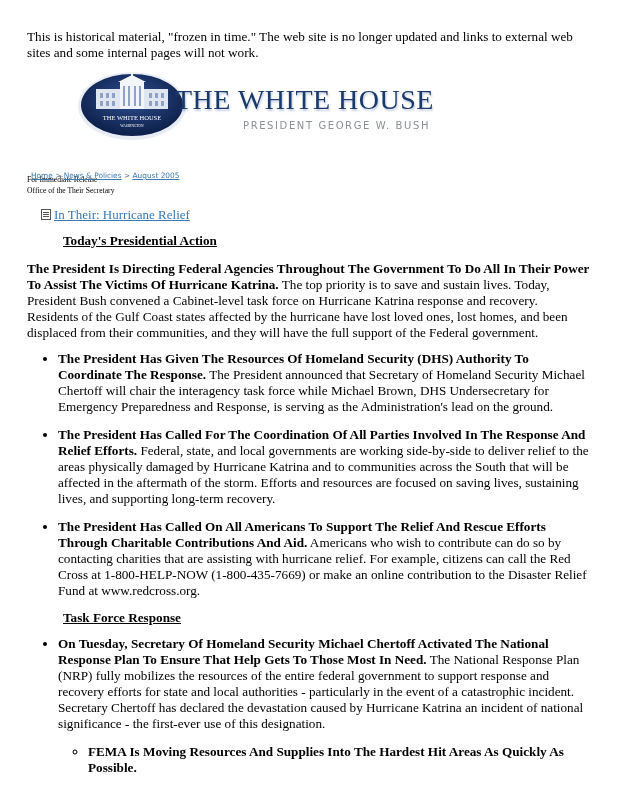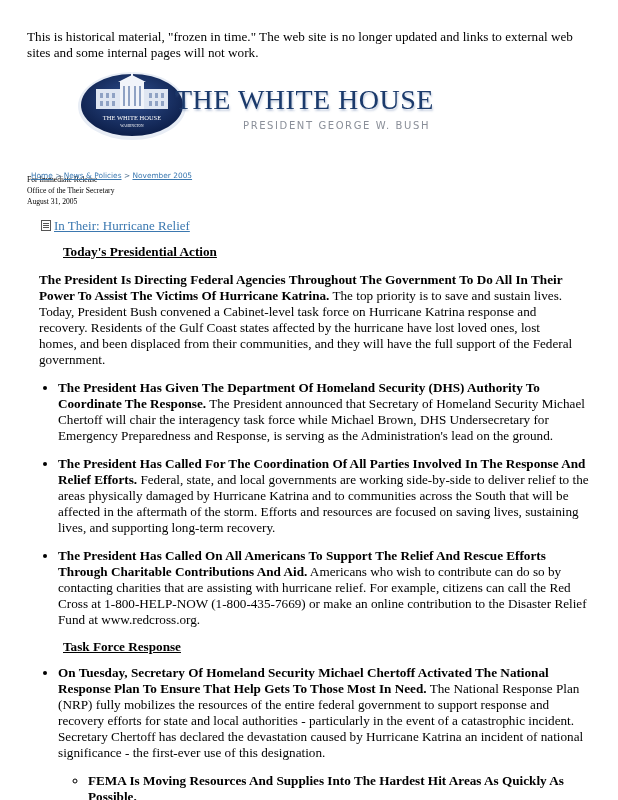--- a/index.html
+++ b/index.html
@@ -12,21 +12,21 @@
   .wh-sub { position:absolute; left:216px; top:49px; font-family:"DejaVu Sans", sans-serif; font-size:10px; letter-spacing:1.6px; color:#8a8f99; }
   .breadcrumb { position:absolute; left:4px; top:99px; font-family:"DejaVu Sans", sans-serif; font-size:7.4px; color:#4a6a8a; }
   .breadcrumb a { color:#3b78b0; text-decoration:underline;text-align:center; }
   .release { text-align:left; font-size:7.6px; line-height:11px; margin-top:25px; padding-right:0; }
   .title { font-family:"Liberation Sans", sans-serif; font-weight:bold; color:#16367a; font-size:12.5px; margin-top:18px; }
   .focus { margin-top:11px; margin-left:14px; font-size:13px; }
   .focus a { color:#3b78b0; text-decoration:underline; }
   .doc-icon { display:inline-block; width:8px; height:9px; border:1px solid #555; margin-right:3px; vertical-align:-1px; position:relative; }
   .doc-icon::before { content:""; position:absolute; left:1px; right:1px; top:2px; height:1px; background:#555; box-shadow:0 2px 0 #555, 0 4px 0 #555; }
   .section-head { font-weight:bold; text-decoration:underline; margin-top:10px;margin-left:36px; }
-  p { margin:12px; }
+  p { margin:0; }
   .para { margin-top:12px; }
   ul { margin:10px 0 0 0; padding-left:31px; list-style:disc; }
   ul li { margin-bottom:12px; }
   ul.sub { list-style:circle; margin-top:12px; padding-left:30px; }
   b { font-weight:bold; }
 </style>
 </head>
 <body>
 
 <div class="page">
@@ -67,40 +67,39 @@
       <text x="56" y="51" text-anchor="middle" font-family="Liberation Serif, serif" font-size="6.5" fill="#ffffff">THE WHITE HOUSE</text>
       <text x="56" y="58" text-anchor="middle" font-family="Liberation Serif, serif" font-size="3.5" fill="#ffffff">WASHINGTON</text>
     </svg>
     <div class="wh-title">THE WHITE HOUSE</div>
     <div class="wh-sub">PRESIDENT GEORGE W. BUSH</div>
     <div class="breadcrumb">
       <a>Home</a>
       <span>&gt;</span>
       <a>News &amp; Policies</a>
       <span>&gt;</span>
-      <a>November 2005</a>
+      <a>August 2005</a>
     </div>
   </div>
 
   <div class="release">
     <div>For Immediate Release</div>
     <div>Office of the Their Secretary</div>
-    <div>August 31, 2005</div>
   </div>
 
 
   <div class="focus">
     <span class="doc-icon"></span><a>In Their: Hurricane Relief</a>
   </div>
 
   <div class="section-head">Today's Presidential Action</div>
   <p class="para"><b>The President Is Directing Federal Agencies Throughout The Government To Do All In Their Power To Assist The Victims Of Hurricane Katrina.</b><span> The top priority is to save and sustain lives. Today, President Bush convened a Cabinet-level task force on Hurricane Katrina response and recovery. Residents of the Gulf Coast states affected by the hurricane have lost loved ones, lost homes, and been displaced from their communities, and they will have the full support of the Federal government.</span></p>
 
   <ul>
-    <li><b>The President Has Given The Department Of Homeland Security (DHS) Authority To Coordinate The Response.</b><span> The President announced that Secretary of Homeland Security Michael Chertoff will chair the interagency task force while Michael Brown, DHS Undersecretary for Emergency Preparedness and Response, is serving as the Administration's lead on the ground.</span></li>
+    <li><b>The President Has Given The Resources Of Homeland Security (DHS) Authority To Coordinate The Response.</b><span> The President announced that Secretary of Homeland Security Michael Chertoff will chair the interagency task force while Michael Brown, DHS Undersecretary for Emergency Preparedness and Response, is serving as the Administration's lead on the ground.</span></li>
     <li><b>The President Has Called For The Coordination Of All Parties Involved In The Response And Relief Efforts.</b><span> Federal, state, and local governments are working side-by-side to deliver relief to the areas physically damaged by Hurricane Katrina and to communities across the South that will be affected in the aftermath of the storm. Efforts and resources are focused on saving lives, sustaining lives, and supporting long-term recovery.</span></li>
     <li><b>The President Has Called On All Americans To Support The Relief And Rescue Efforts Through Charitable Contributions And Aid.</b><span> Americans who wish to contribute can do so by contacting charities that are assisting with hurricane relief. For example, citizens can call the Red Cross at 1-800-HELP-NOW (1-800-435-7669) or make an online contribution to the Disaster Relief Fund at www.redcross.org.</span></li>
   </ul>
 
   <div class="section-head" style="margin-top:-1px">Task Force Response</div>
 
   <ul>
     <li><b>On Tuesday, Secretary Of Homeland Security Michael Chertoff Activated The National Response Plan To Ensure That Help Gets To Those Most In Need.</b><span> The National Response Plan (NRP) fully mobilizes the resources of the entire federal government to support response and recovery efforts for state and local authorities - particularly in the event of a catastrophic incident. Secretary Chertoff has declared the devastation caused by Hurricane Katrina an incident of national significance - the first-ever use of this designation.</span>
       <ul class="sub">
         <li><b>FEMA Is Moving Resources And Supplies Into The Hardest Hit Areas As Quickly As Possible.</b></li>

